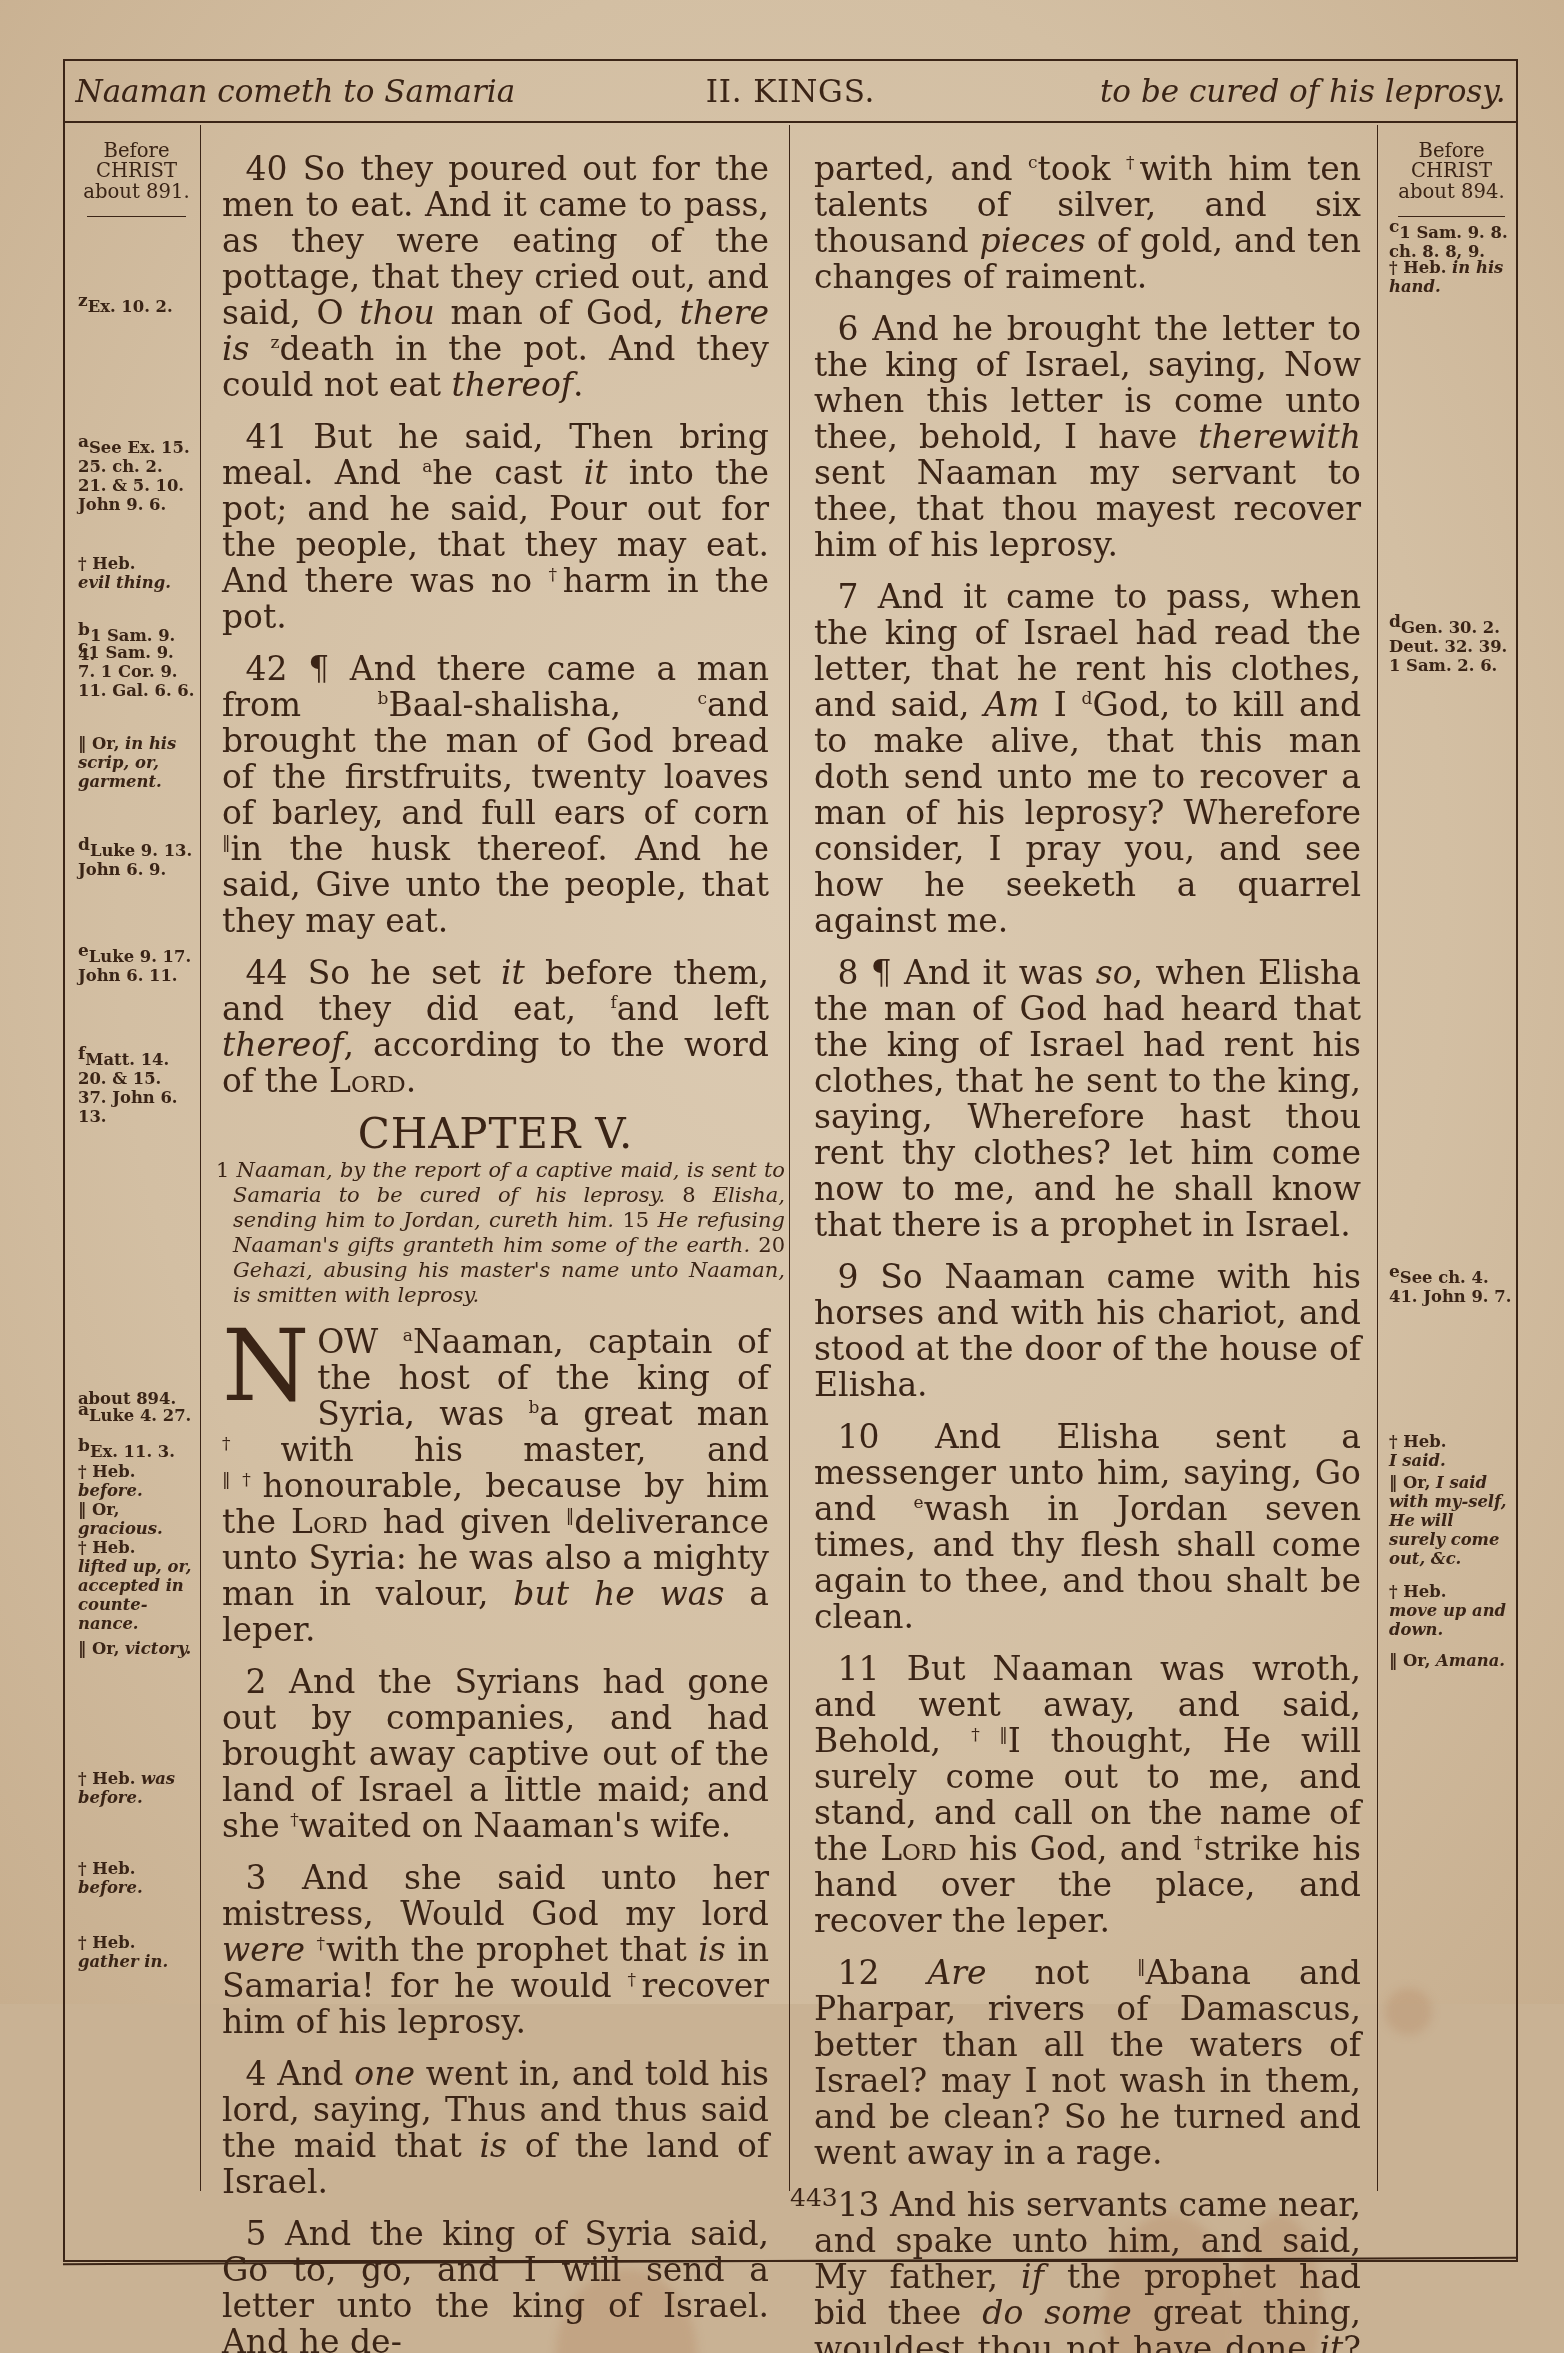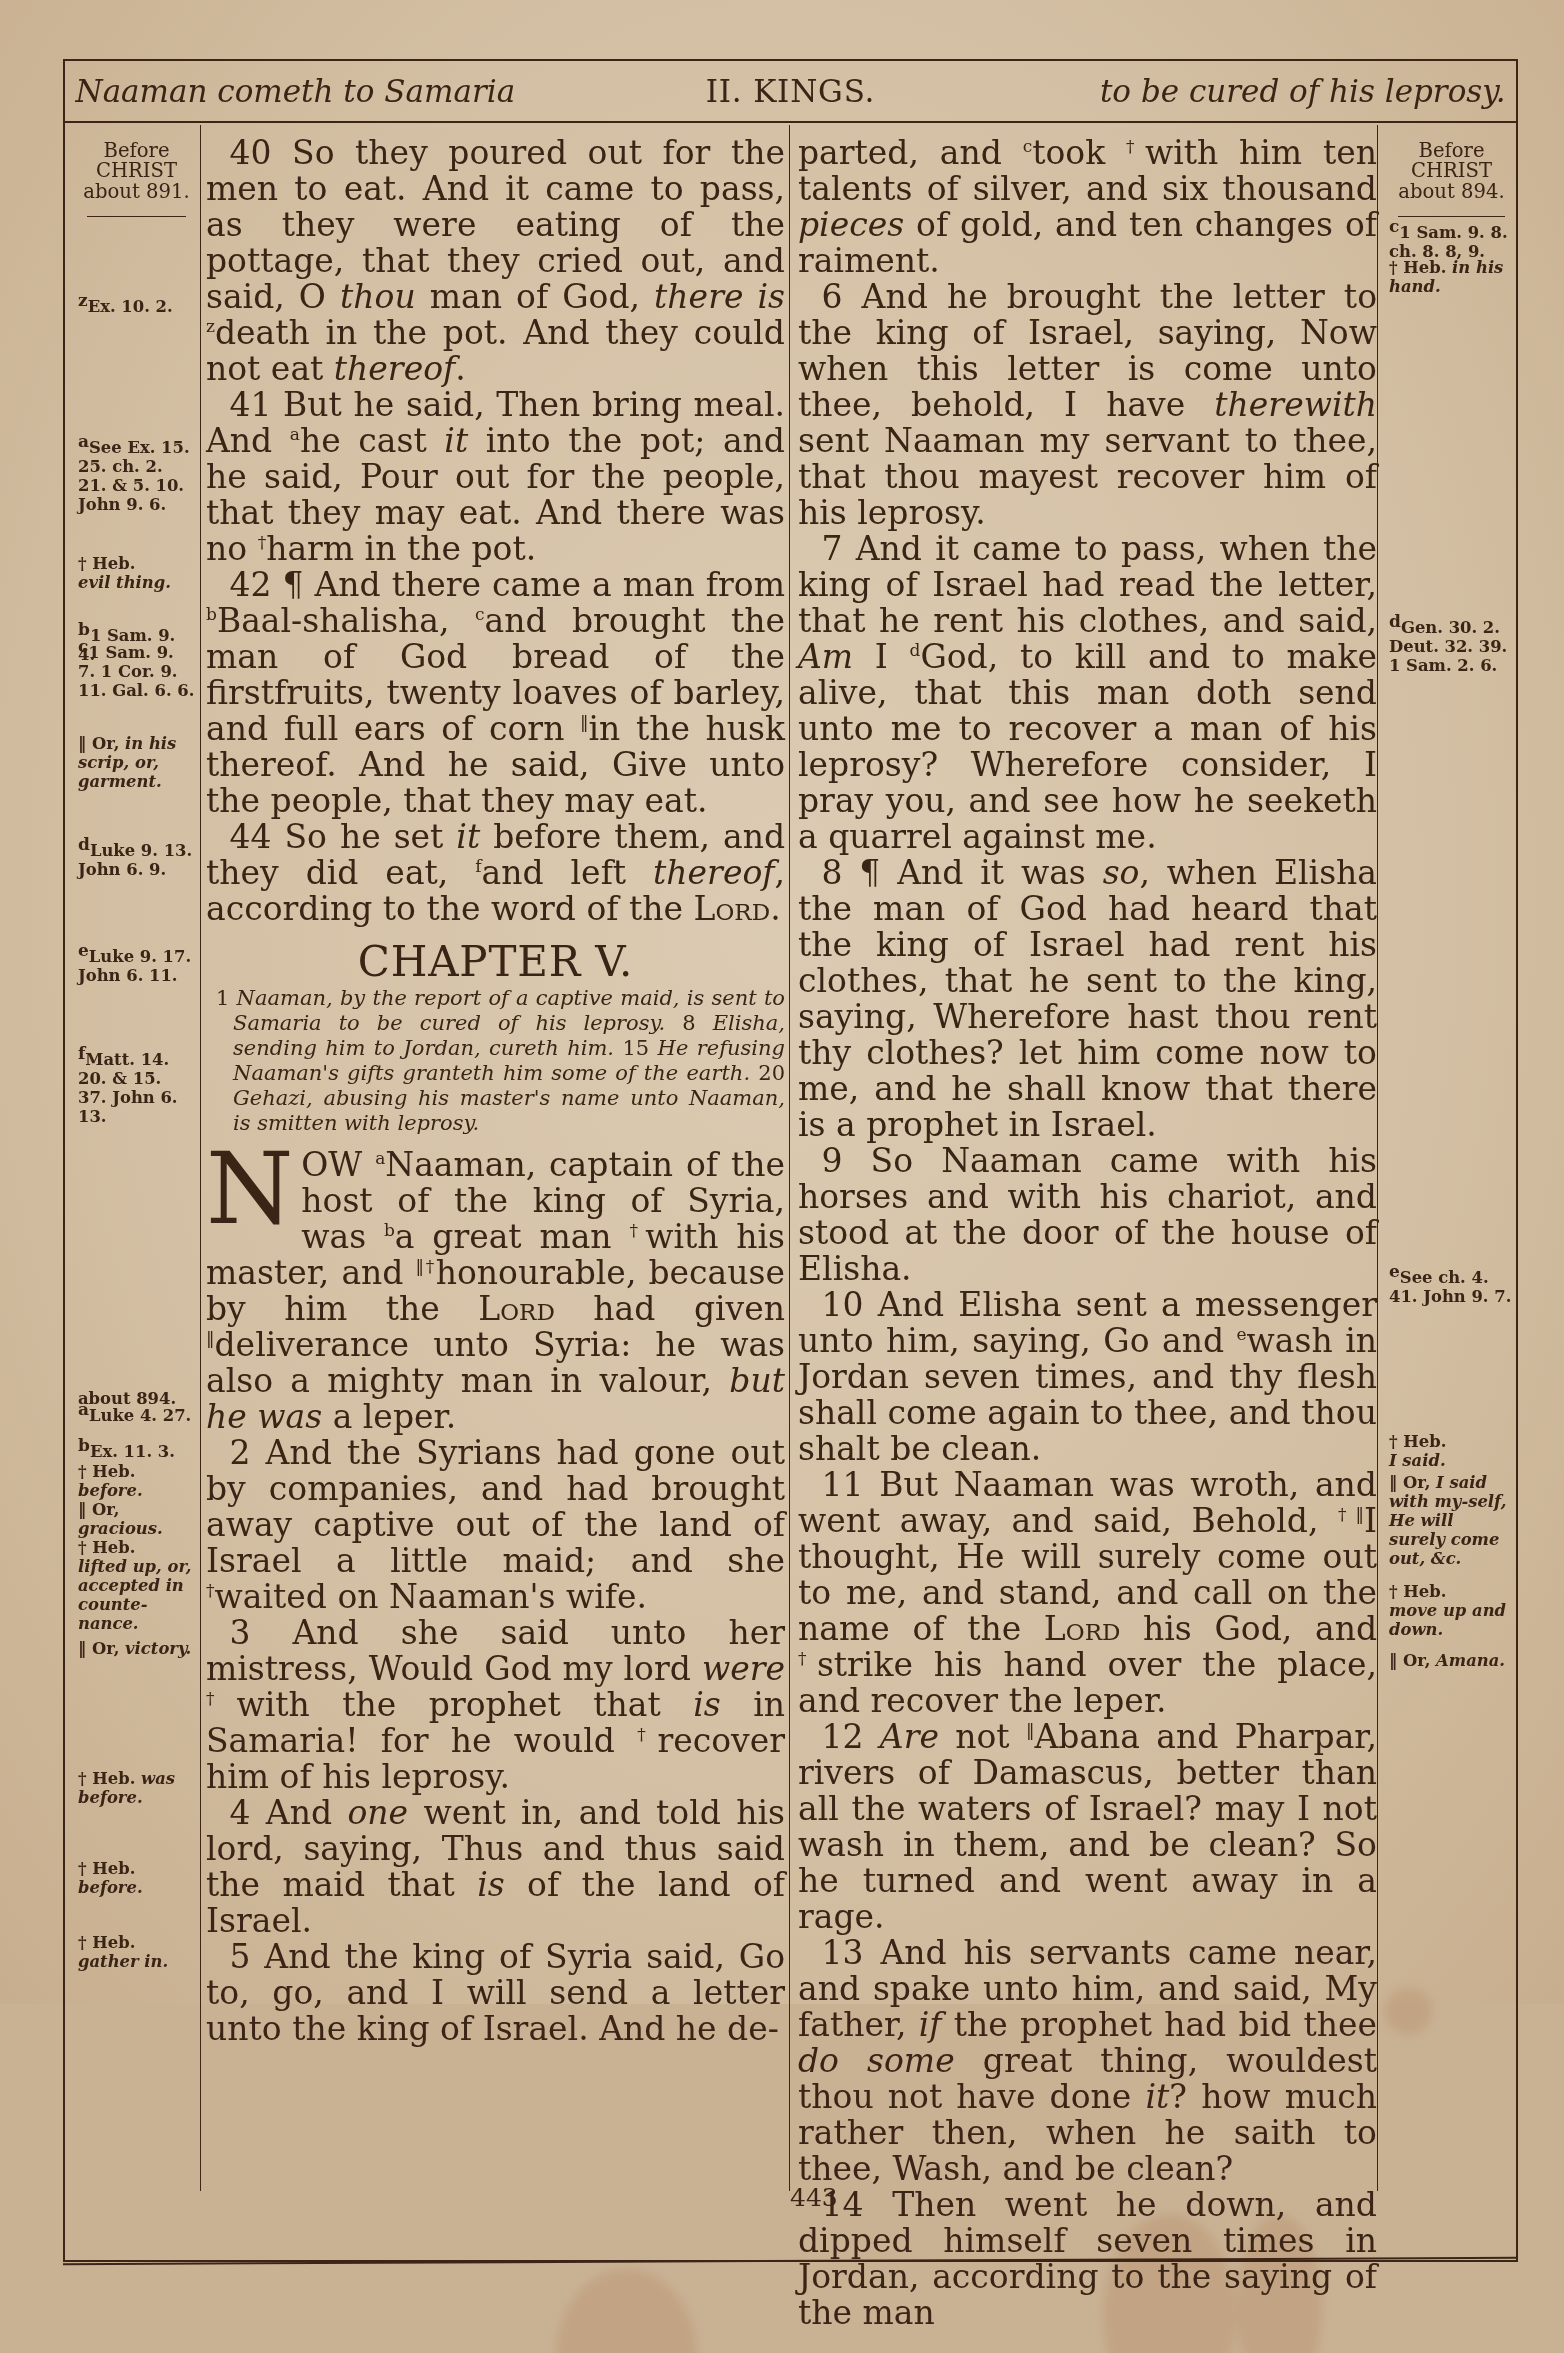--- a/index.html
+++ b/index.html
@@ -16,21 +16,21 @@
   .rh-right{position:absolute;right:12.5px;top:3.1px;font-style:italic;font-size:31px;}
   .rh-rule{position:absolute;left:63px;top:121px;width:1455px;border-top:2.3px solid #3b2517;}
   .vrule{position:absolute;top:125px;border-left:1.6px solid #3b2517;height:2066px;}
   .margin{position:absolute;top:141px;font-size:16.4px;line-height:19px;font-weight:bold;}
   .margin .note{position:absolute;left:0;width:100%;}
   .margin .i{font-style:italic;font-weight:bold;}
   .bc{text-align:center;font-size:19.6px;line-height:20.3px;font-weight:normal;}
   .bc-rule{border-top:1.6px solid #3b2517;margin:14px auto 0;width:85%;}
   .col{position:absolute;top:135px;width:579px;font-size:33px;line-height:36px;
        text-align:justify;}
-  .col p{margin:0;text-indent:0;}
+  .col p{margin:16px;text-indent:0;}
   .col p.v{text-indent:23.5px;}
   .col i{font-style:italic;}
   .sup{font-size:17px;vertical-align:super;line-height:0;}
   .sc{font-variant:small-caps;}
   .chap{text-align:center;font-size:42px;margin:17px 0 6.3px;letter-spacing:0.8px;}
   .summary{font-size:21px;line-height:25px;font-style:italic;text-align:justify;
            padding-left:27px;text-indent:-17px;margin-bottom:11px;}
   .summary .n{font-style:normal;}
   .dropcap{float:left;font-size:100px;line-height:78px;margin:3.1px 7.8px 0 0;font-weight:normal;}
   .pagenum{position:absolute;top:2183px;left:790px;width:595px;font-size:25px;}

